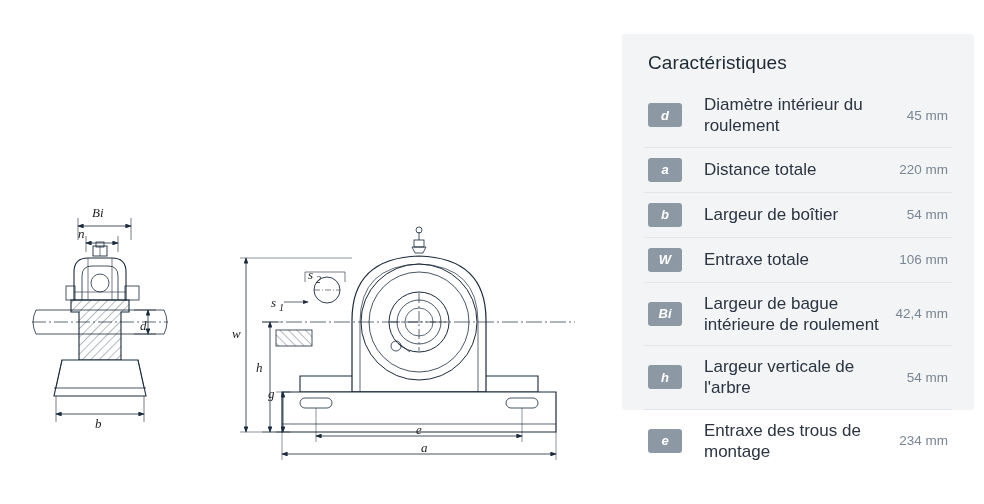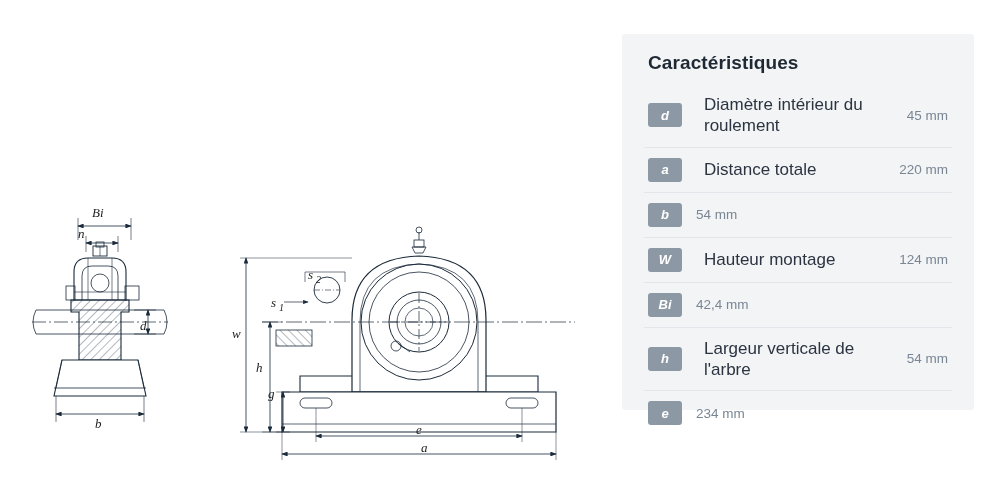--- a/index.html
+++ b/index.html
@@ -50,21 +50,21 @@
     top: 34px;
     width: 352px;
     height: 376px;
     background: #f2f4f6;
     border-radius: 3px;
     box-sizing: border-box;
     padding: 18px 22px 10px 22px;
   }
   .specs-title {
     font-size: 19px;
-    font-weight: bold;
+    font-weight: normal;
     color: #1f2933;
     margin: 0 0 10px 4px;
     letter-spacing: 0.1px;
   }
   .spec-row {
     display: flex;
     align-items: center;
     padding: 10px 4px;
     border-bottom: 1px solid #e2e6ea;
     min-height: 24px;
@@ -285,39 +285,42 @@
     </div>
 
     <div class="spec-row">
       <div class="spec-badge">a</div>
       <div class="spec-name">Distance totale</div>
       <div class="spec-value">220 mm</div>
     </div>
 
     <div class="spec-row">
       <div class="spec-badge">b</div>
+      <div class="spec-name">Largeur de boîtier</div>
       <div class="spec-value">54 mm</div>
     </div>
 
     <div class="spec-row">
       <div class="spec-badge">W</div>
-      <div class="spec-name">Hauteur montage</div>
-      <div class="spec-value">124 mm</div>
+      <div class="spec-name">Entraxe totale</div>
+      <div class="spec-value">106 mm</div>
     </div>
 
     <div class="spec-row">
       <div class="spec-badge">Bi</div>
+      <div class="spec-name">Largeur de bague intérieure de roulement</div>
       <div class="spec-value">42,4 mm</div>
     </div>
 
     <div class="spec-row">
       <div class="spec-badge">h</div>
       <div class="spec-name">Largeur verticale de l'arbre</div>
       <div class="spec-value">54 mm</div>
     </div>
 
     <div class="spec-row">
       <div class="spec-badge">e</div>
+      <div class="spec-name">Entraxe des trous de montage</div>
       <div class="spec-value">234 mm</div>
     </div>
   </div>
 
 </div>
 
 </body></html>

